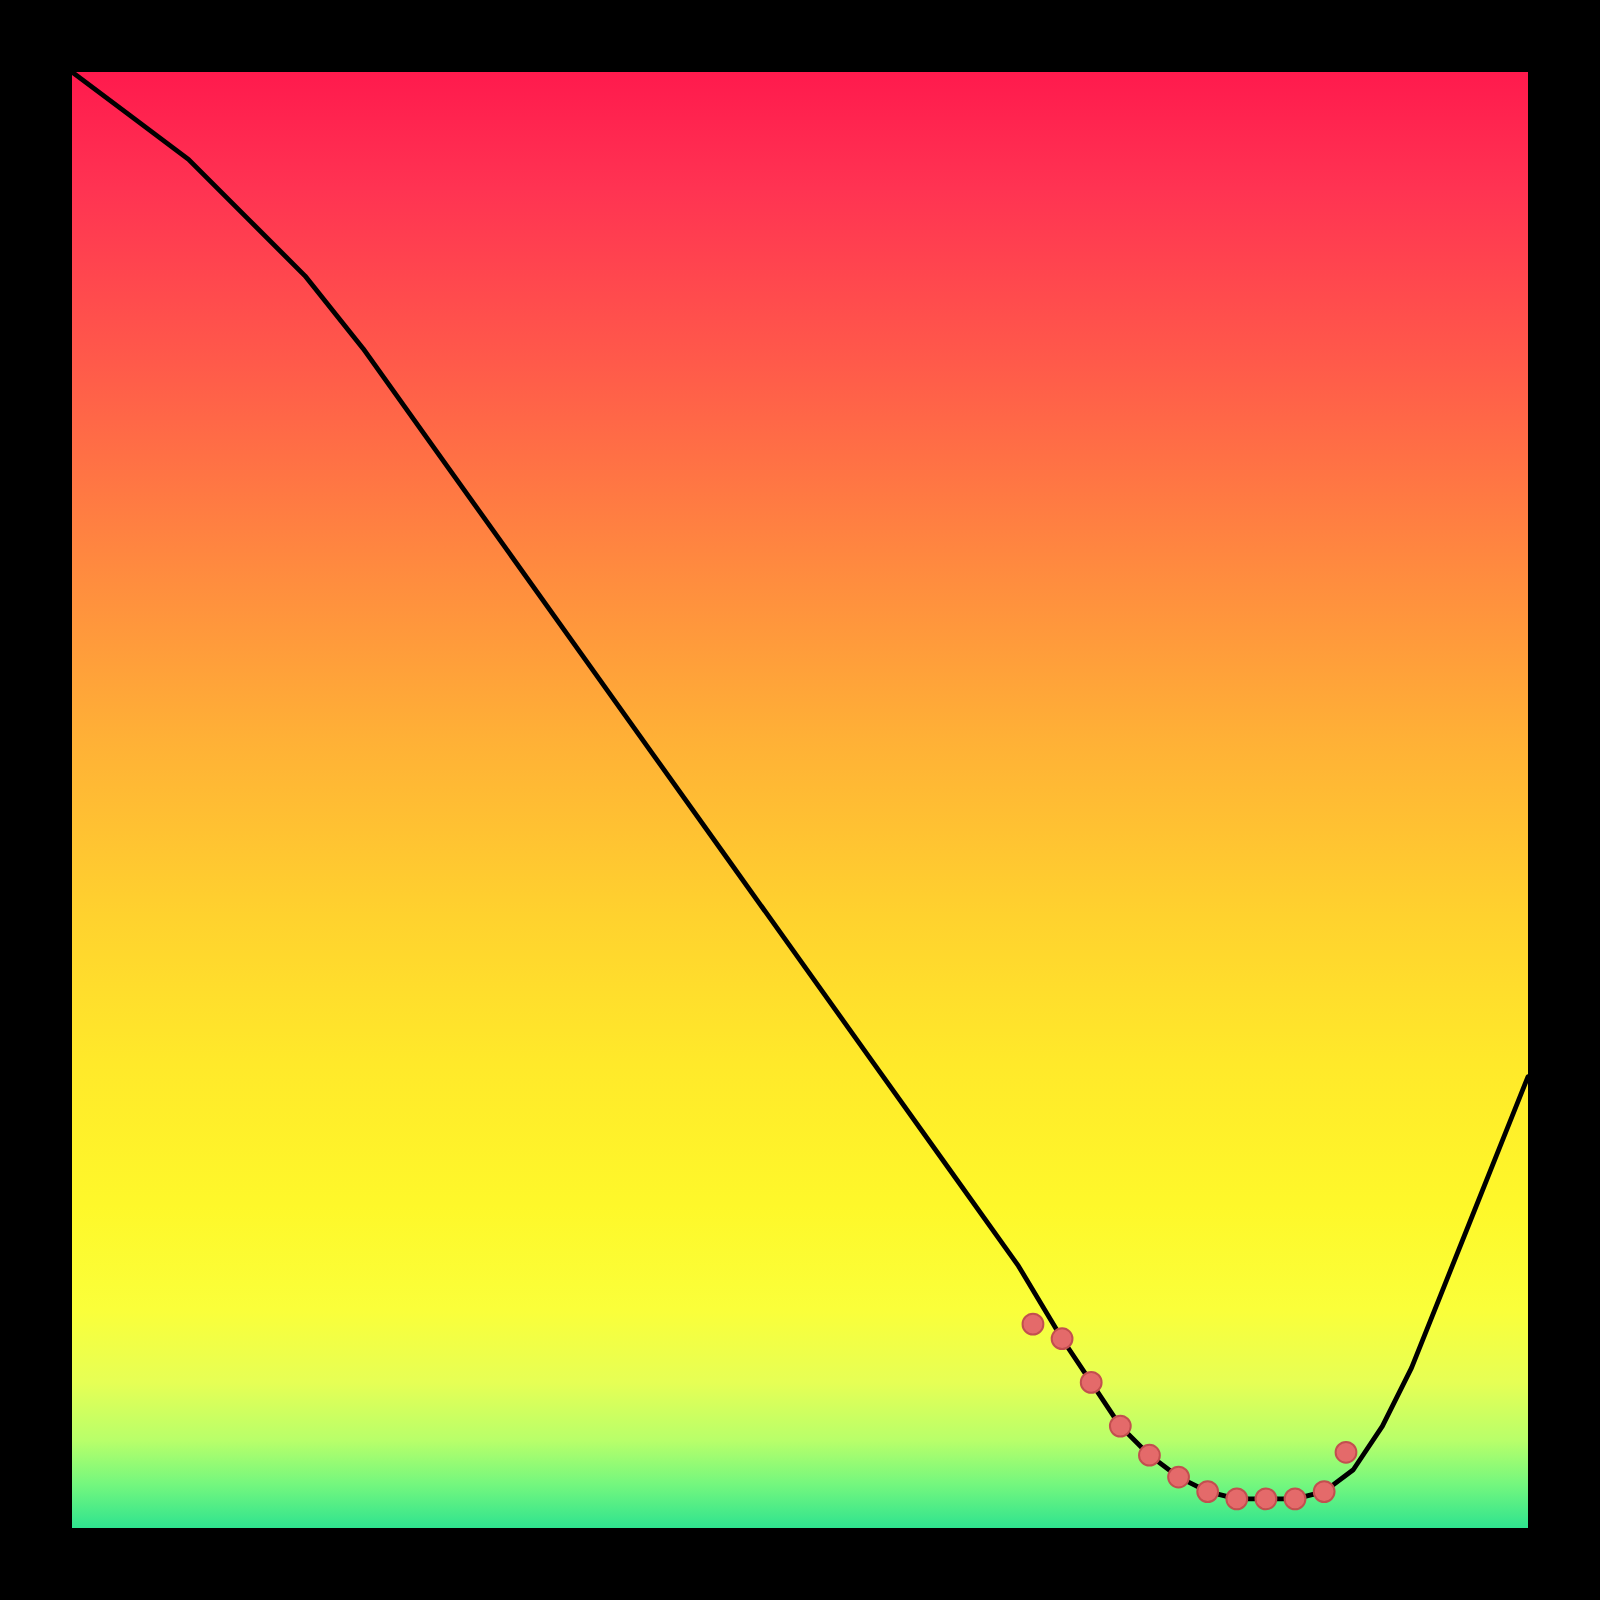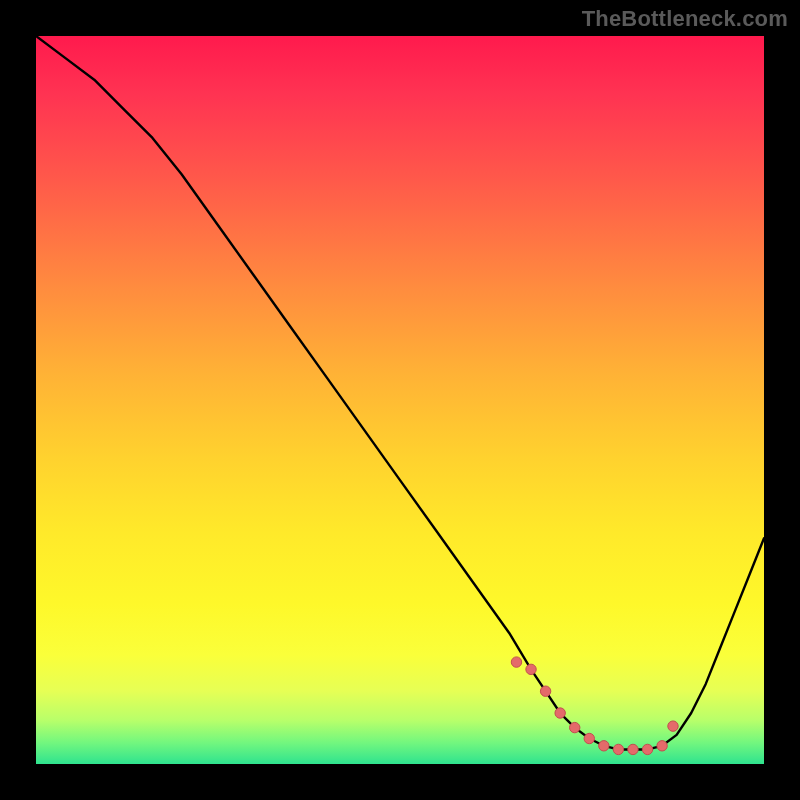--- a/index.html
+++ b/index.html
@@ -48,21 +48,20 @@
     position: absolute;
     inset: 0;
     width: 100%;
     height: 100%;
     z-index: 2;
   }
 </style>
 </head>
 <body>
 <div class="container">
-  <div class="watermark">TheBottleneck.com</div>
   <div class="plot-area">
     <div class="gradient"></div>
     <svg class="curve" viewBox="0 0 728 728" preserveAspectRatio="none">
       <path d="M0.00 0.00 L29.12 21.84 L58.24 43.68 L87.36 72.80 L116.48 101.92 L145.60 138.32 L182.00 189.28 L218.40 240.24 L254.80 291.20 L291.20 342.16 L327.60 393.12 L364.00 444.08 L400.40 495.04 L436.80 546.00 L473.20 596.96 L495.04 633.36 L509.60 655.20 L524.16 677.04 L538.72 691.60 L553.28 702.52 L567.84 709.80 L582.40 713.44 L596.96 713.44 L611.52 713.44 L626.08 709.80 L640.64 698.88 L655.20 677.04 L669.76 647.92 L684.32 611.52 L698.88 575.12 L713.44 538.72 L728.00 502.32" fill="none" stroke="#000000" stroke-width="2.4" stroke-linecap="round" stroke-linejoin="round"></path>
       <g>
           <circle cx="480.48" cy="626.08" r="5.2" fill="#e46a6a" stroke="#c24f4f" stroke-width="1"></circle>
           <circle cx="495.04" cy="633.36" r="5.2" fill="#e46a6a" stroke="#c24f4f" stroke-width="1"></circle>
           <circle cx="509.60" cy="655.20" r="5.2" fill="#e46a6a" stroke="#c24f4f" stroke-width="1"></circle>
           <circle cx="524.16" cy="677.04" r="5.2" fill="#e46a6a" stroke="#c24f4f" stroke-width="1"></circle>
           <circle cx="538.72" cy="691.60" r="5.2" fill="#e46a6a" stroke="#c24f4f" stroke-width="1"></circle>

